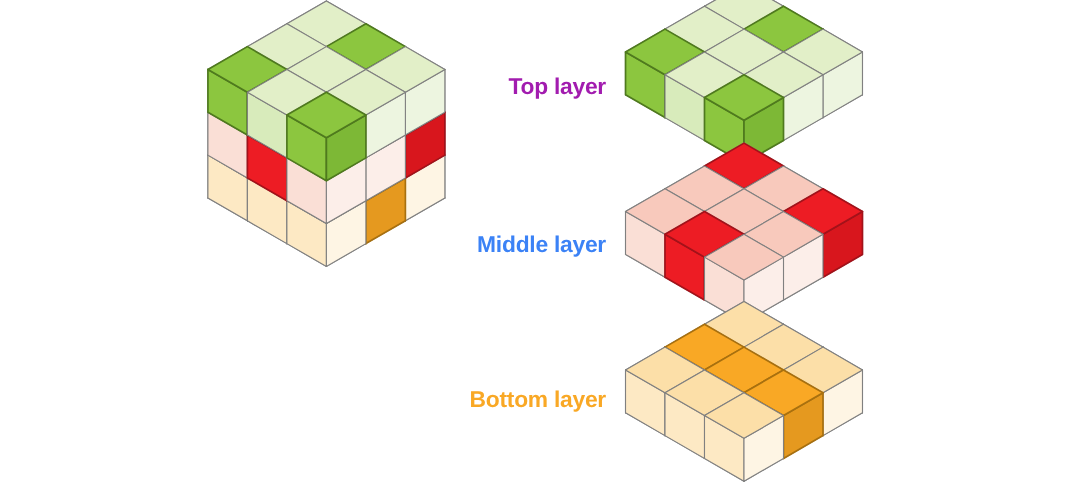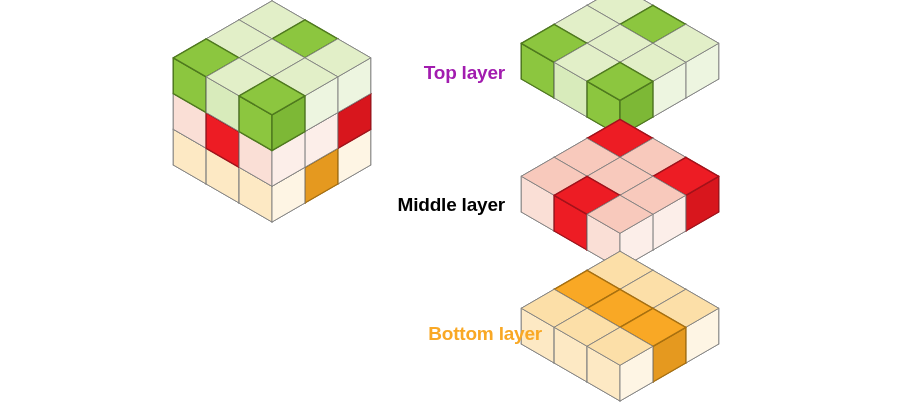--- a/index.html
+++ b/index.html
@@ -962,15 +962,15 @@
           <polygon points="587.09,346.28 620.00,365.28 620.00,401.00 587.09,382.00" fill="#FDE9C4" stroke="#808080" stroke-width="0.9" stroke-linejoin="round"></polygon>
           <polygon points="620.00,365.28 652.91,346.28 652.91,382.00 620.00,401.00" fill="#FEF5E4" stroke="#808080" stroke-width="0.9" stroke-linejoin="round"></polygon>
           <polygon points="620.00,327.28 652.91,346.28 620.00,365.28 587.09,346.28" fill="#FCDFA8" stroke="#808080" stroke-width="0.9" stroke-linejoin="round"></polygon>
         </g>
       </g>
     </g>
 </svg>
 
 <div id="labels-layer">
     <div class="layer-label" style="color: #a21caf; left: 0px; top: 73px; width: 505px;">Top layer</div>
-    <div class="layer-label" style="color: #000000; left: 0px; top: 205px; width: 505px;">Middle layer</div>
-    <div class="layer-label" style="color: rgb(249, 168, 37); left: 0px; top: 334px; width: 505px; margin-left: 37px;">Bottom layer</div>
+    <div class="layer-label" style="color: #3b82f6; left: 0px; top: 205px; width: 505px;">Middle layer</div>
+    <div class="layer-label" style="color: rgb(249, 168, 37); left: 0px; top: 334px; width: 505px;">Bottom layer</div>
   </div>
 
 </body></html>

